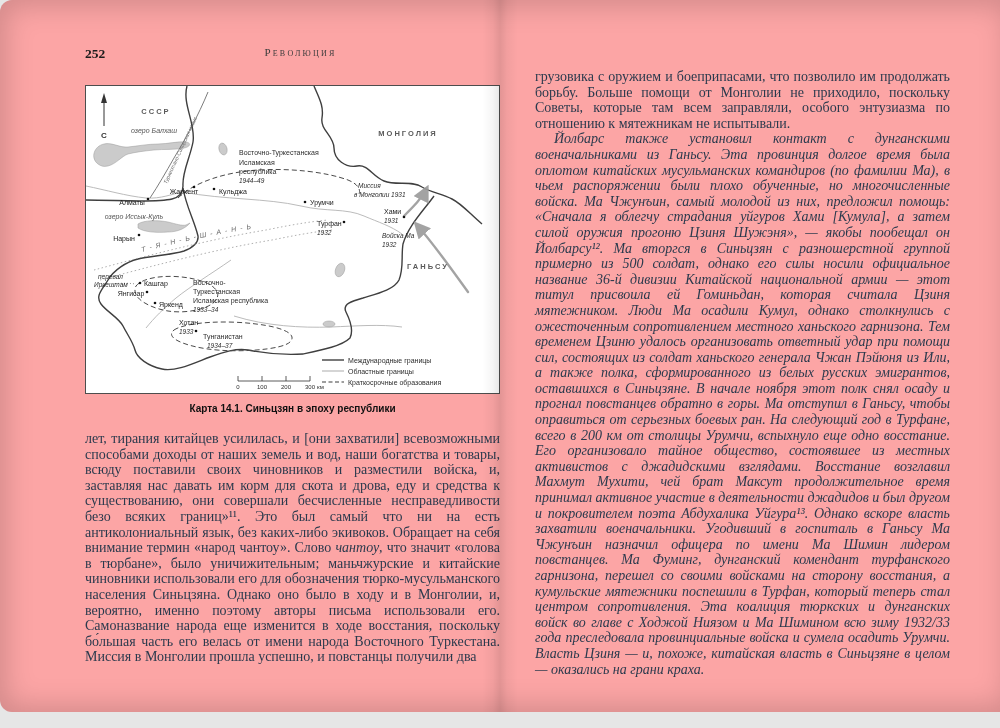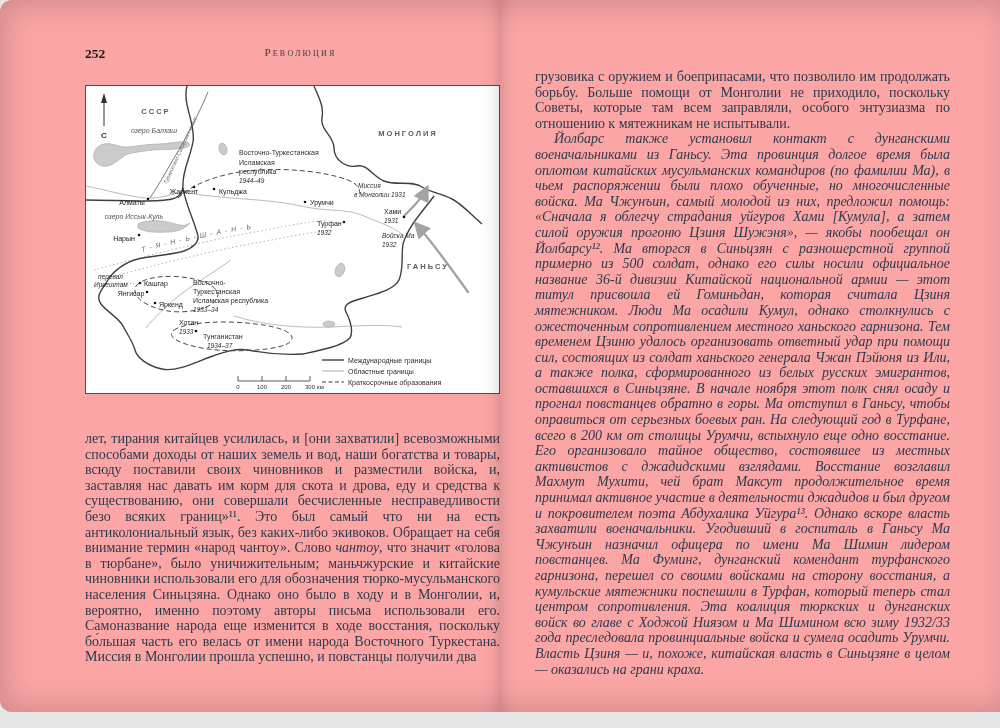--- a/index.html
+++ b/index.html
@@ -198,20 +198,24 @@
         <g>
           <text class="m-scale" x="152" y="302.5" text-anchor="middle">0</text>
           <text class="m-scale" x="176" y="302.5" text-anchor="middle">100</text>
           <text class="m-scale" x="200" y="302.5" text-anchor="middle">200</text>
           <text class="m-scale" x="224" y="302.5" text-anchor="middle">300</text>
           <text class="m-scale" x="231" y="302.5">км</text>
         </g>
       </svg>
     </figure>
 
+    <div class="fig-caption">
+      <span>Карта 14.1.</span>
+      <span>Синьцзян в эпоху республики</span>
+    </div>
 
     <div class="body below-map">
         <p><span>лет, тирания китайцев усилилась, и [они захватили] всевозможными способами доходы от наших земель и вод, наши богатства и товары, всюду поставили своих чиновников и разместили войска, и, заставляя нас давать им корм для скота и дрова, еду и средства к существованию, они совершали бесчисленные несправедливости безо всяких границ»¹¹. Это был самый что ни на есть антиколониальный язык, без каких-либо экивоков. Обращает на себя внимание термин «народ чантоу». Слово </span><em>чантоу</em><span>, что значит «голова в тюрбане», было уничижительным; маньчжурские и китайские чиновники использовали его для обозначения тюрко-мусульманского населения Синьцзяна. Однако оно было в ходу и в Монголии, и, вероятно, именно поэтому авторы письма использовали его. Самоназвание народа еще изменится в ходе восстания, поскольку бо́льшая часть его велась от имени народа Восточного Туркестана. Миссия в Монголии прошла успешно, и повстанцы получили два</span></p>
       </div>
   </div>
 
   <div class="page right">
     <div class="body full">
         <p><span>грузовика с оружием и боеприпасами, что позволило им продолжать борьбу. Больше помощи от Монголии не приходило, поскольку Советы, которые там всем заправляли, особого энтузиазма по отношению к мятежникам не испытывали.</span></p>
         <p class="indent"><span>Йолбарс также установил контакт с дунганскими военачальниками из Ганьсу. Эта провинция долгое время была оплотом китайских мусульманских командиров (по фамилии Ма), в чьем распоряжении были плохо обученные, но многочисленные войска. Ма Чжунъин, самый молодой из них, предложил помощь: «Сначала я облегчу страдания уйгуров Хами [Кумула], а затем силой оружия прогоню Цзиня Шужэня», — якобы пообещал он Йолбарсу¹². Ма вторгся в Синьцзян с разношерстной группой примерно из 500 солдат, однако его силы носили официальное название 36-й дивизии Китайской национальной армии — этот титул присвоила ей Гоминьдан, которая считала Цзиня мятежником. Люди Ма осадили Кумул, однако столкнулись с ожесточенным сопротивлением местного ханьского гарнизона. Тем временем Цзиню удалось организовать ответный удар при помощи сил, состоящих из солдат ханьского генерала Чжан Пэйюня из Или, а также полка, сформированного из белых русских эмигрантов, оставшихся в Синьцзяне. В начале ноября этот полк снял осаду и прогнал повстанцев обратно в горы. Ма отступил в Ганьсу, чтобы оправиться от серьезных боевых ран. На следующий год в Турфане, всего в 200 км от столицы Урумчи, вспыхнуло еще одно восстание. Его организовало тайное общество, состоявшее из местных активистов с джадидскими взглядами. Восстание возглавил Махмут Мухити, чей брат Максут продолжительное время принимал активное участие в деятельности джадидов и был другом и покровителем поэта Абдухалика Уйгура¹³. Однако вскоре власть захватили военачальники. Угодивший в госпиталь в Ганьсу Ма Чжунъин назначил офицера по имени Ма Шимин лидером повстанцев. Ма Фуминг, дунганский комендант турфанского гарнизона, перешел со своими войсками на сторону восстания, а кумульские мятежники поспешили в Турфан, который теперь стал центром сопротивления. Эта коалиция тюркских и дунганских войск во главе с Ходжой Ниязом и Ма Шимином всю зиму 1932/33 года преследовала провинциальные войска и сумела осадить Урумчи. Власть Цзиня — и, похоже, китайская власть в Синьцзяне в целом — оказались на грани краха.</span></p>

